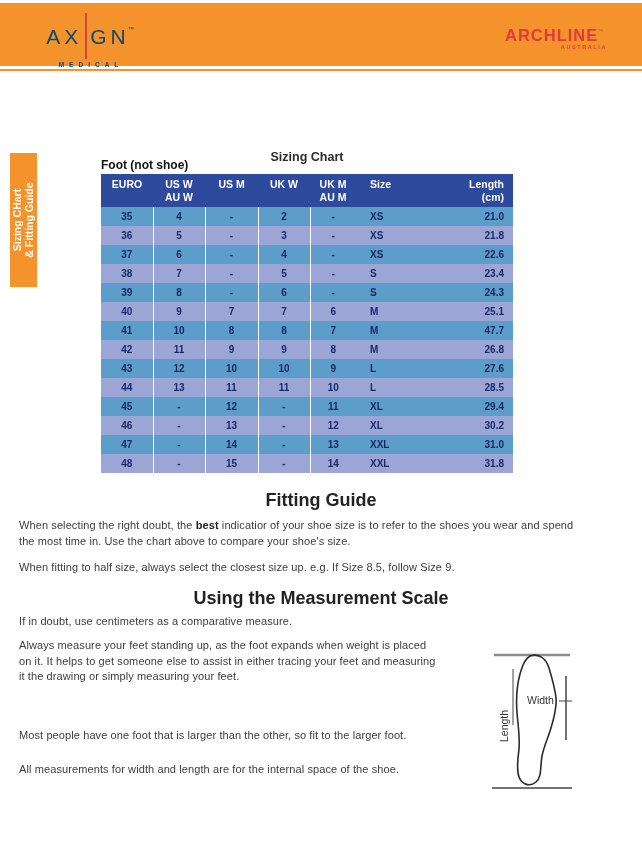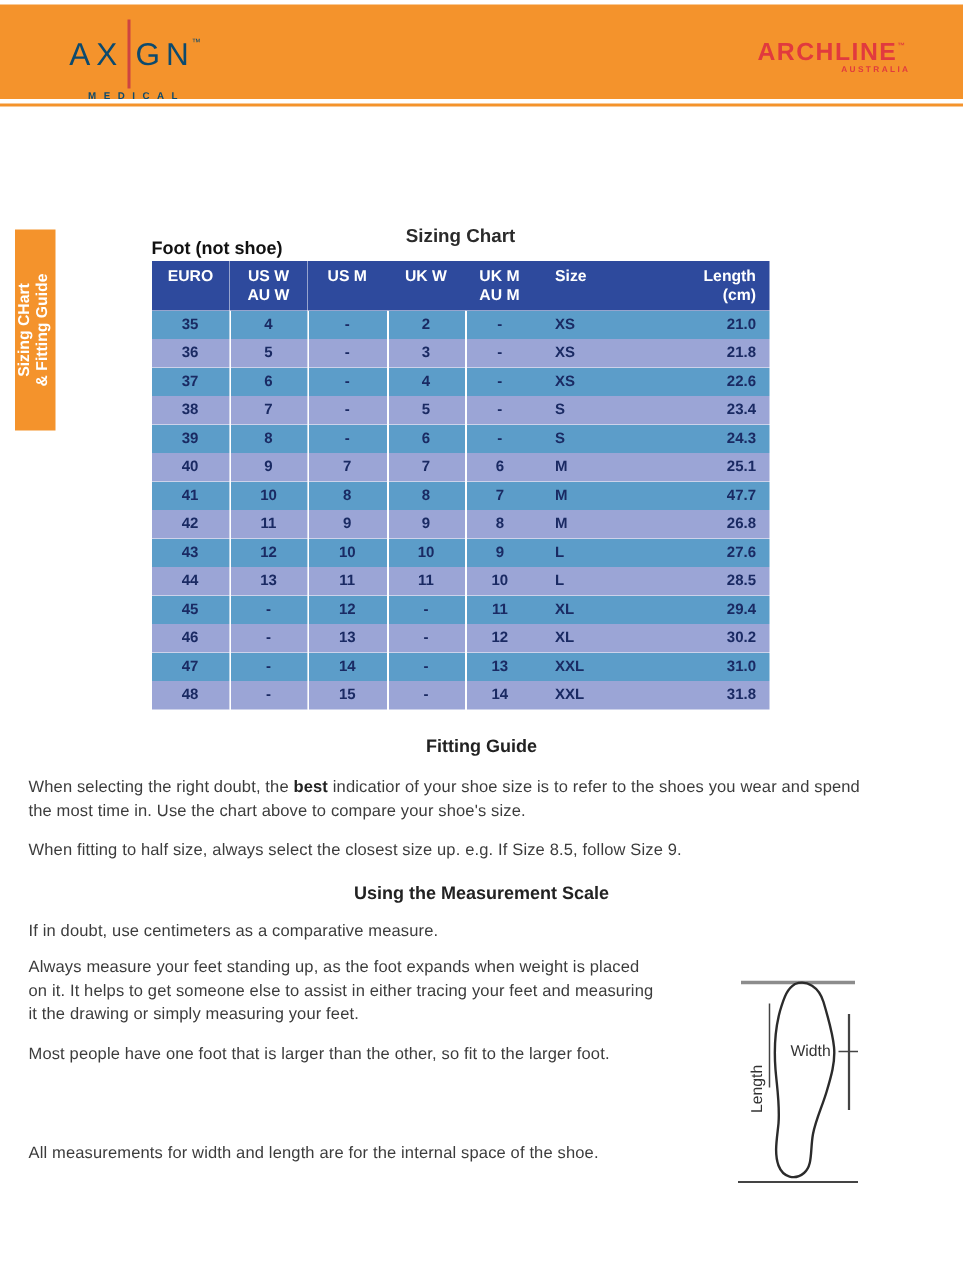--- a/index.html
+++ b/index.html
@@ -47,21 +47,21 @@
                  text-align:center;padding:0;line-height:19px;}
   .size-table tr.row-teal td{background:#5C9DC9;}
   .size-table tr.row-peri td{background:#9BA5D6;}
   .size-table td:nth-child(2),.size-table td:nth-child(3),
   .size-table td:nth-child(4),.size-table td:nth-child(5){border-left:1px solid rgba(255,255,255,0.4);}
   .size-table th:nth-child(6),.size-table td:nth-child(6){text-align:left;padding-left:14px;}
   .size-table th:nth-child(7),.size-table td:nth-child(7){text-align:right;padding-right:9px;}
 
   
   .h-center{position:absolute;left:21px;width:600px;text-align:center;
-            color:#222;font-size:12px;font-weight:bold;}
+            color:#222;font-size:18px;font-weight:bold;}
   .para{position:absolute;left:19px;color:#3c3c3c;font-size:11px;line-height:15.5px;
         letter-spacing:0.1px;white-space:pre-line;}
   .para b{color:#222;}
 
   
   .foot-diagram{position:absolute;left:480px;top:640px;width:162px;height:170px;}
   .foot-diagram svg{display:block;}
   .diag-label{font-family:"Liberation Sans",sans-serif;font-size:10.5px;fill:#333;}
 </style>
 </head>
@@ -274,21 +274,21 @@
 the most time in. Use the chart above to compare your shoe's size.</span></div>
 
   <div class="para" style="top:560px;width:590px">When fitting to half size, always select the closest size up. e.g. If Size 8.5, follow Size 9.</div>
 
   <div class="h-center" style="top:588px">Using the Measurement Scale</div>
 
   <div class="para" style="top:614px;width:500px">If in doubt, use centimeters as a comparative measure.</div>
   <div class="para" style="top:638px;width:475px">Always measure your feet standing up, as the foot expands when weight is placed
 on it. It helps to get someone else to assist in either tracing your feet and measuring
 it the drawing or simply measuring your feet.</div>
-  <div class="para" style="top:696px;width:475px">Most people have one foot that is larger than the other, so fit to the larger foot.</div>
+  <div class="para" style="top:728px;width:475px">Most people have one foot that is larger than the other, so fit to the larger foot.</div>
   <div class="para" style="top:762px;width:475px">All measurements for width and length are for the internal space of the shoe.</div>
 
   <div class="foot-diagram">
     <svg width="162" height="170" viewBox="0 0 162 170" xmlns="http://www.w3.org/2000/svg">
       <line x1="14" y1="15" x2="90" y2="15" stroke="#8c8c8c" stroke-width="2.4"></line>
       <line x1="12" y1="148" x2="92" y2="148" stroke="#444" stroke-width="1.4"></line>
       <line x1="33" y1="29" x2="33" y2="85" stroke="#444" stroke-width="1"></line>
       <line x1="86" y1="36" x2="86" y2="100" stroke="#444" stroke-width="1.5"></line>
       <line x1="79" y1="61" x2="92" y2="61" stroke="#444" stroke-width="1"></line>
       <path d="M50,16 C58,13 66,18 69,28 C72,38 75,48 76,58 C77,68 74,78 71,88

